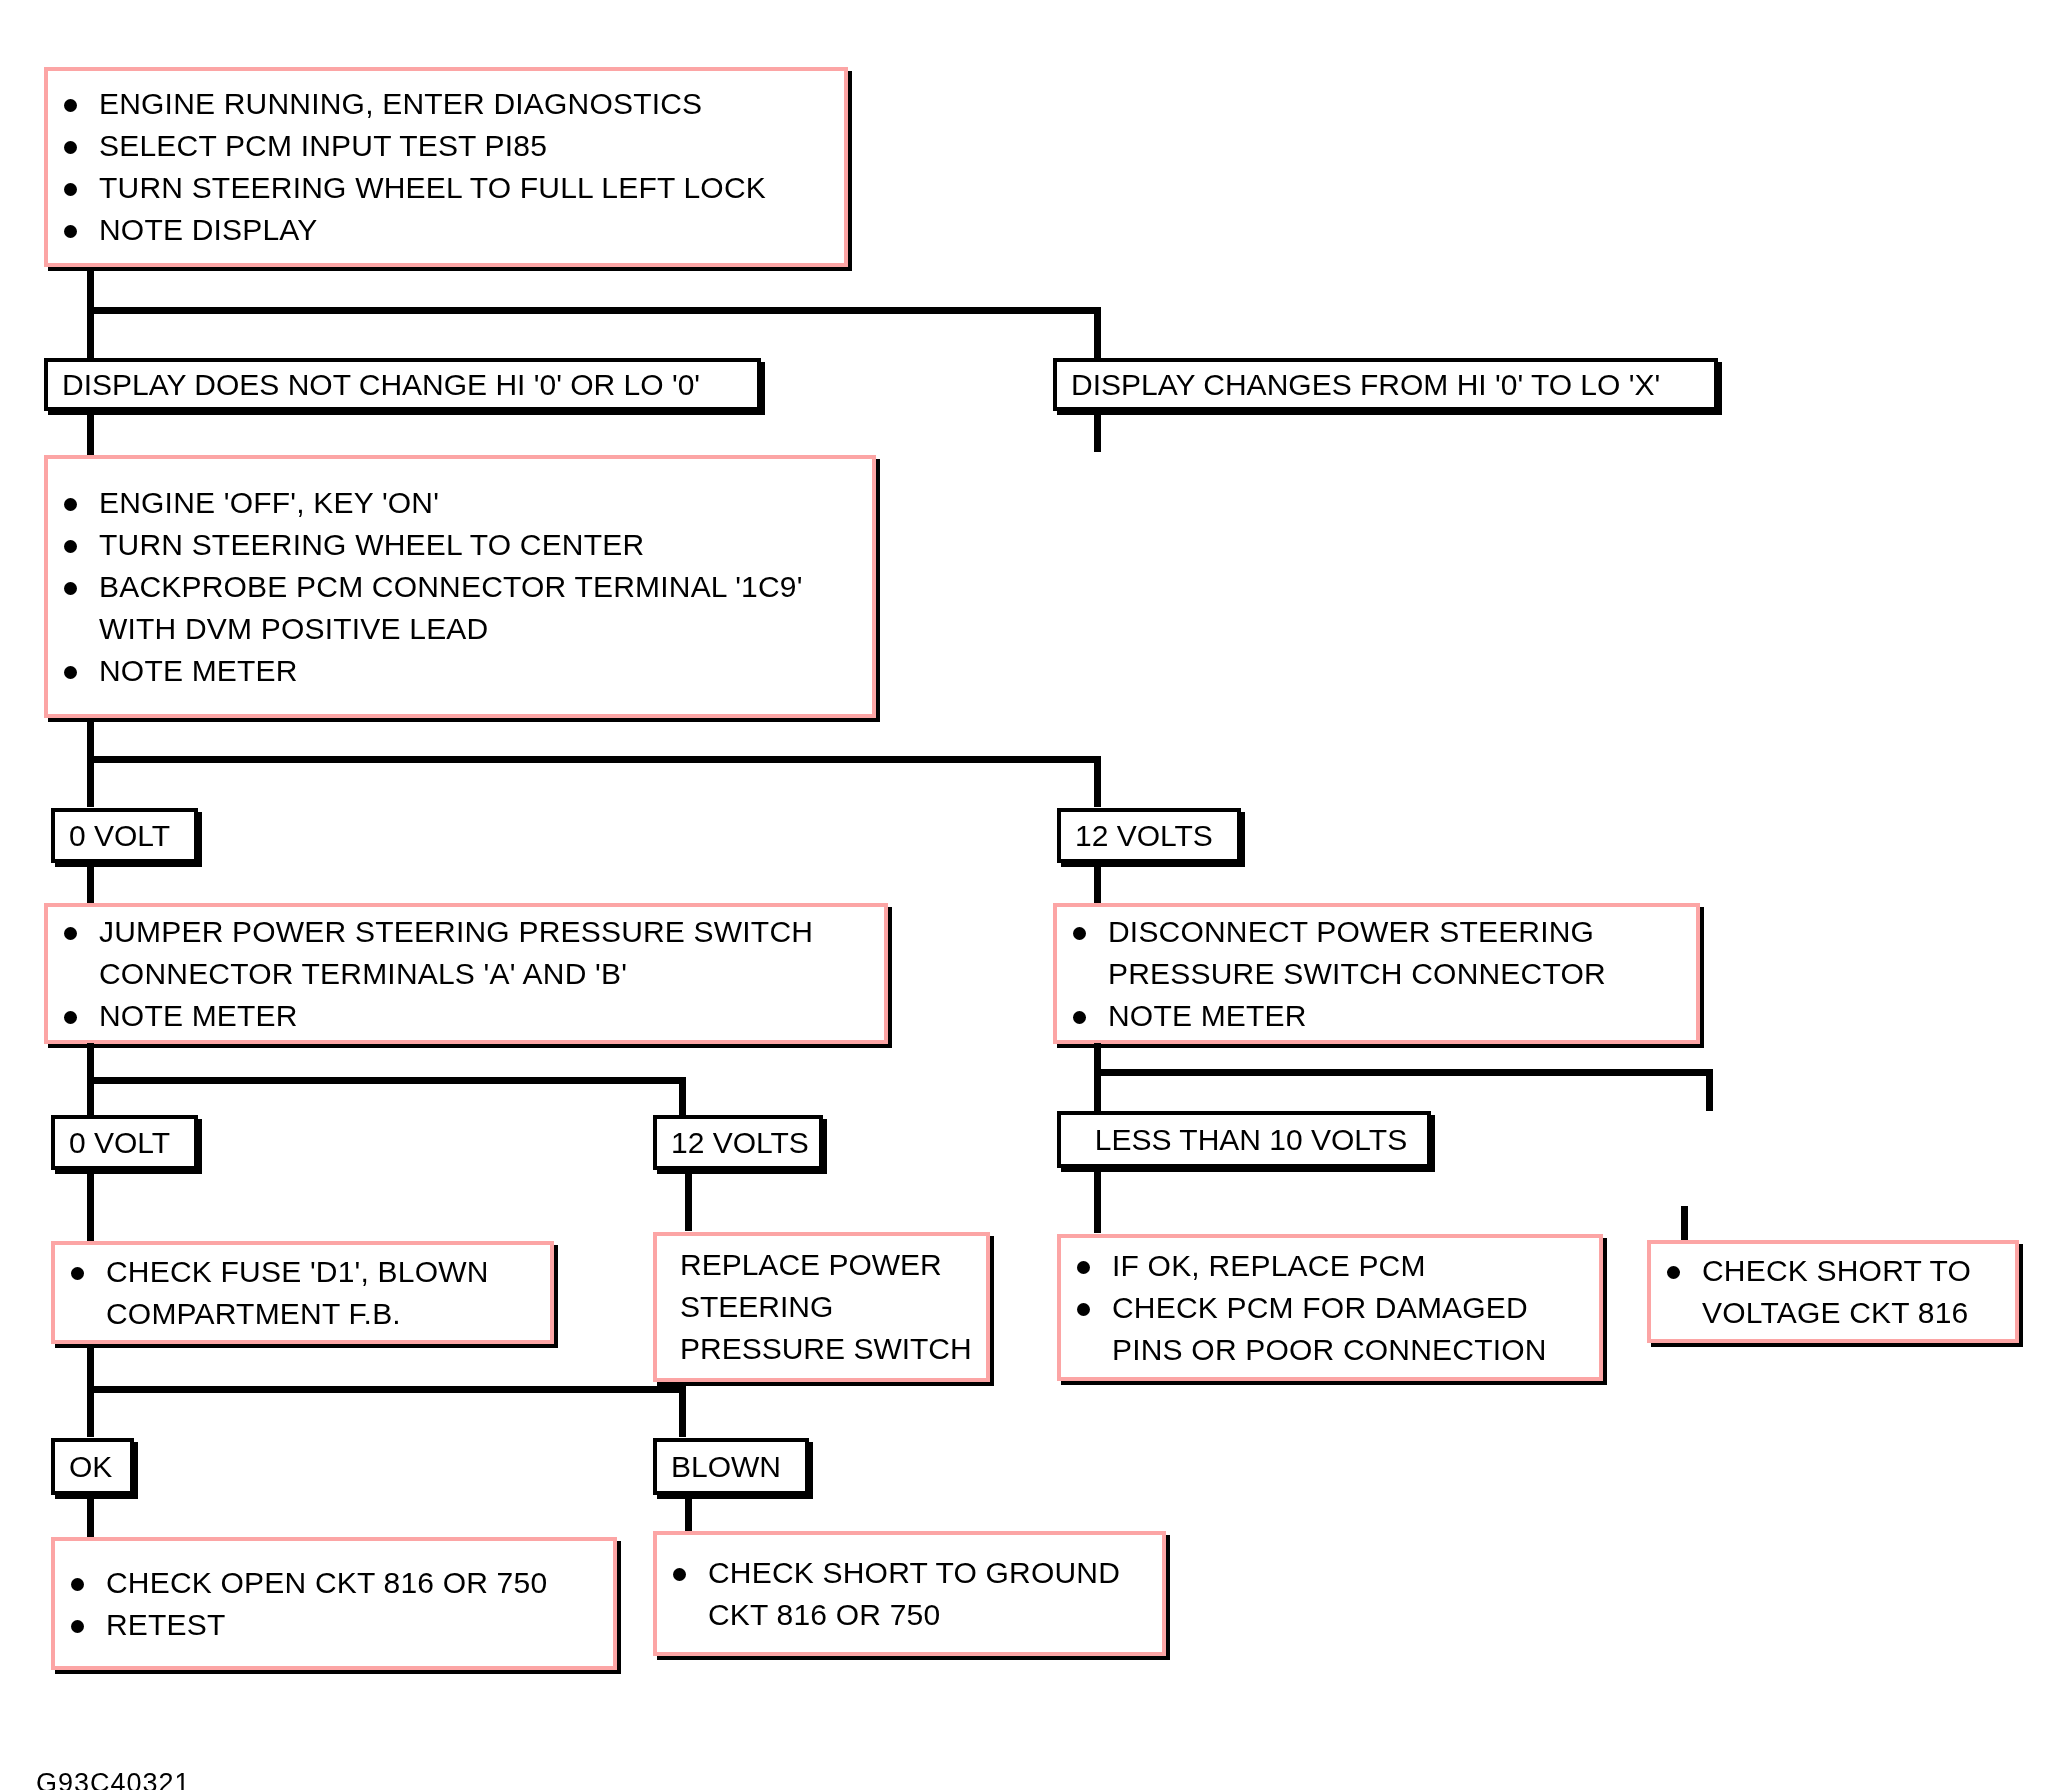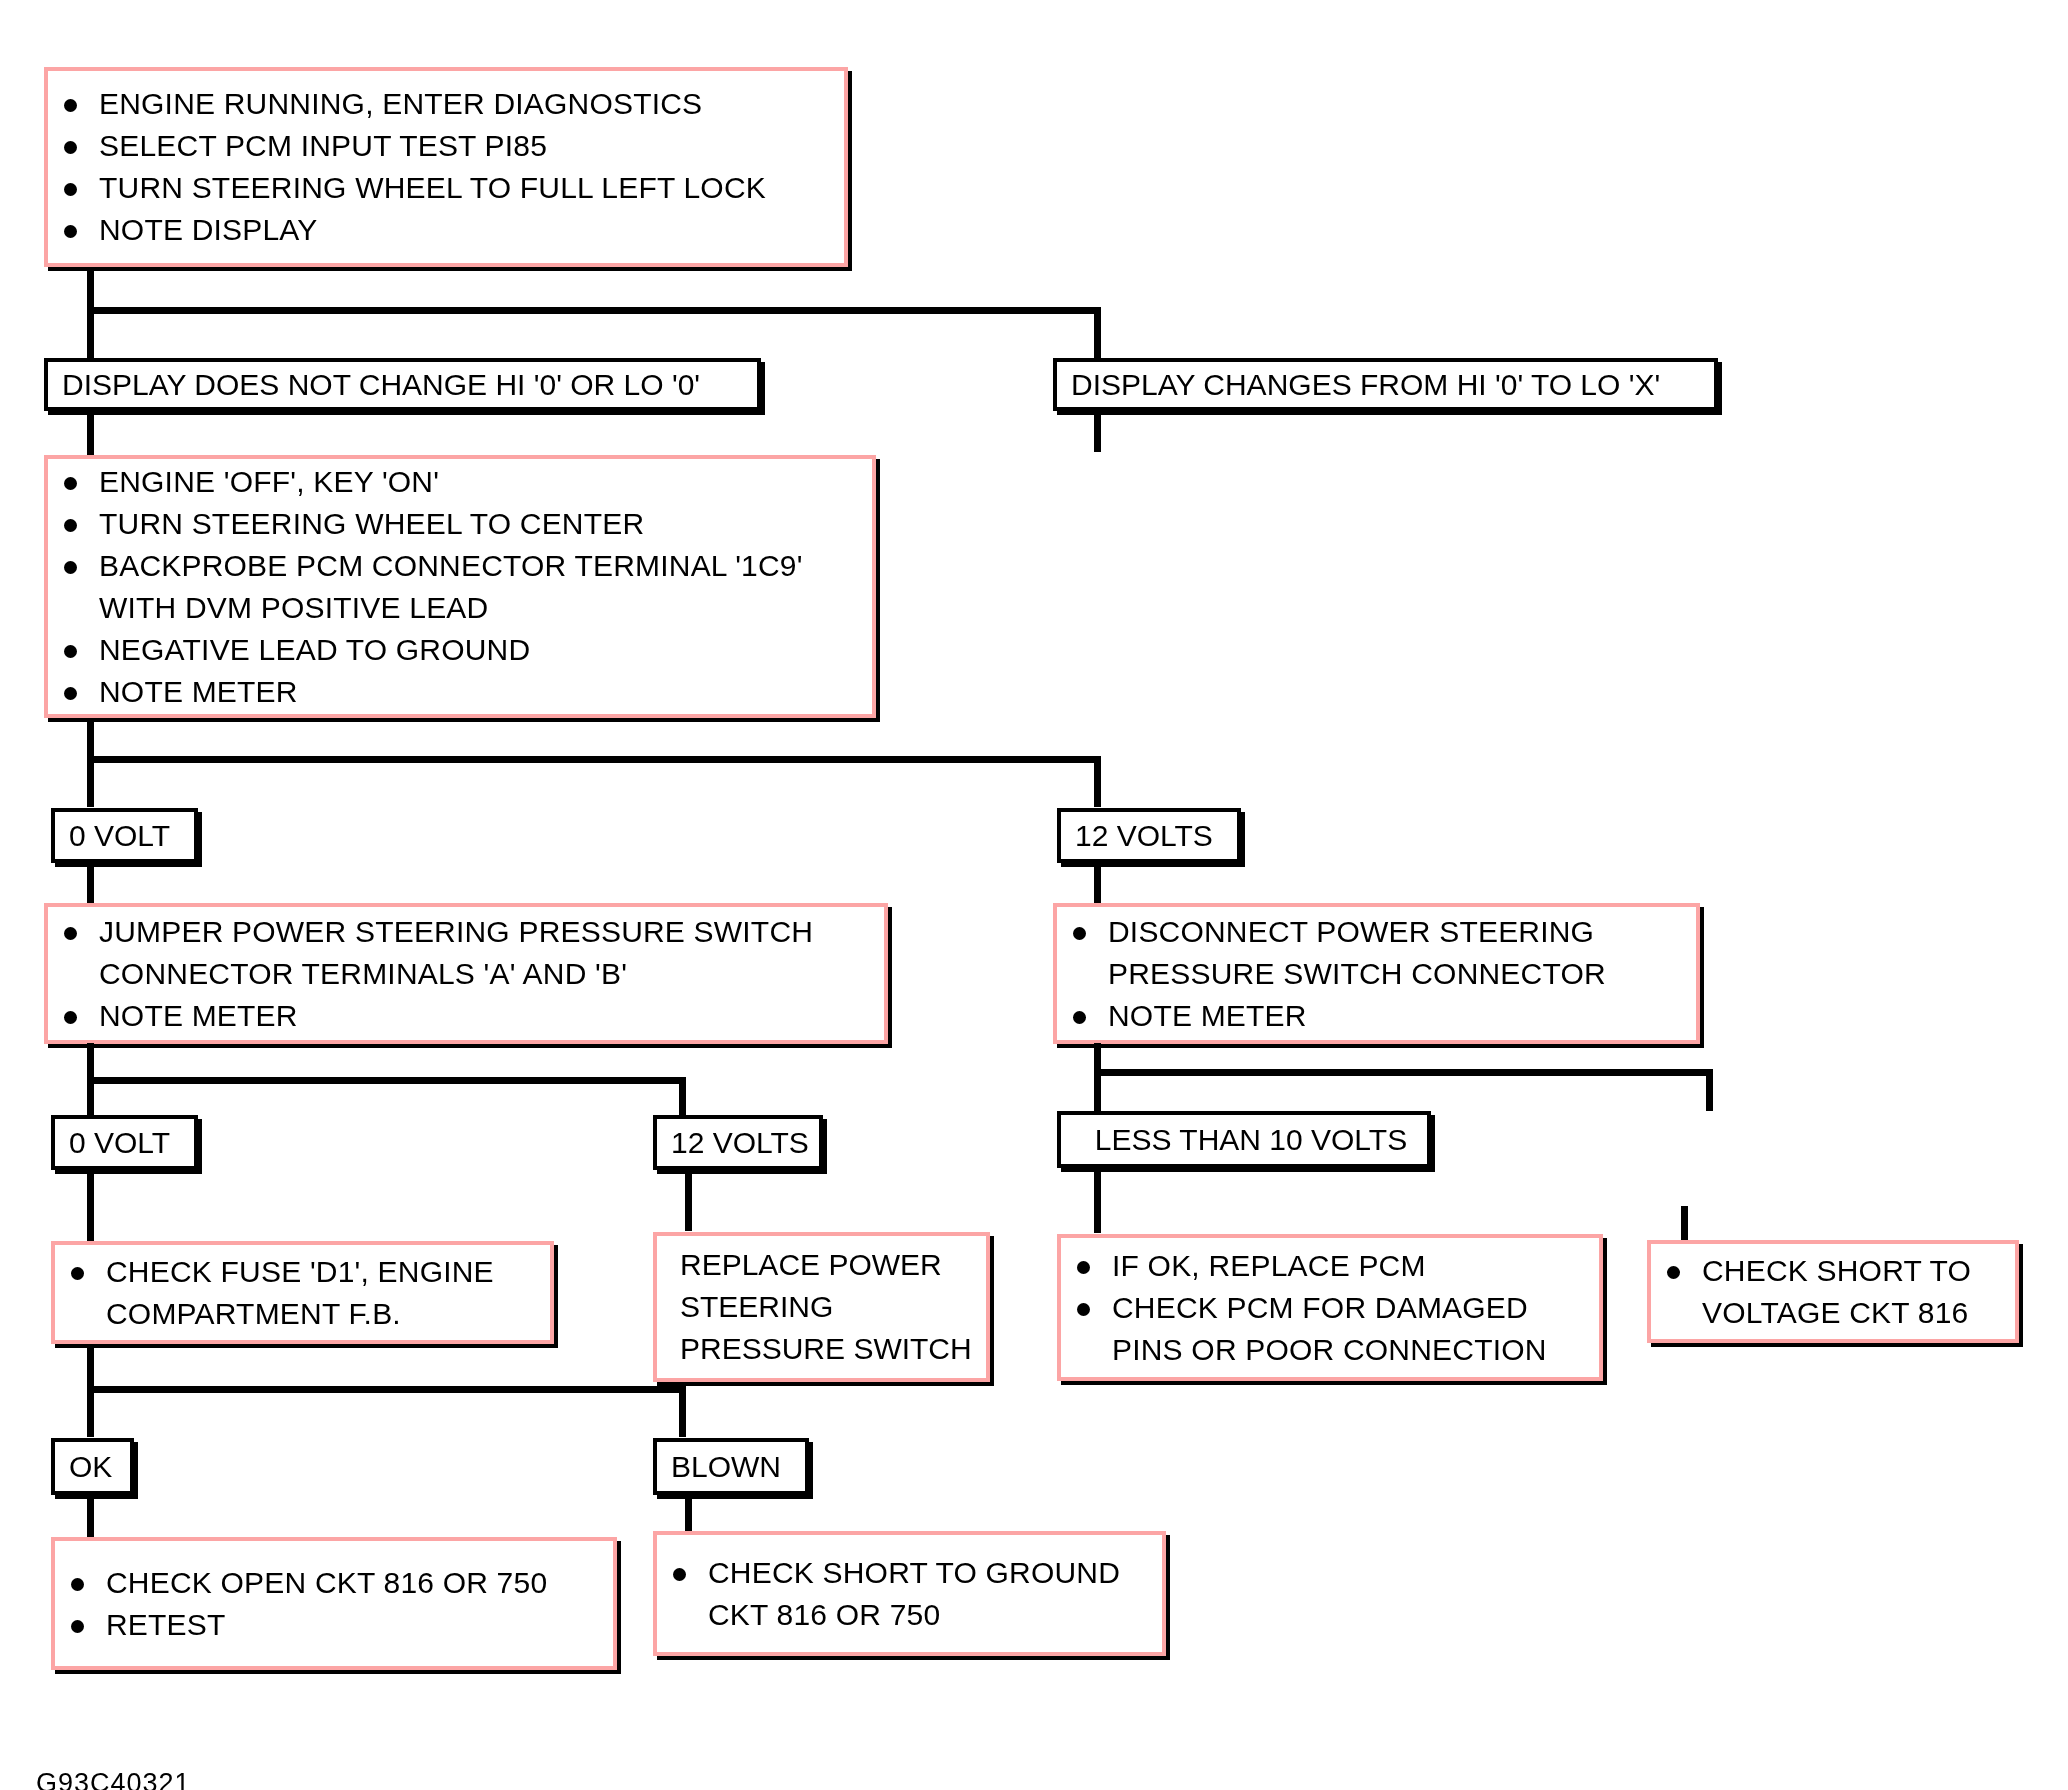--- a/index.html
+++ b/index.html
@@ -129,21 +129,20 @@
 
   <div class="vline" style="left:87px; top:412px; height:44px;"></div>
   <div class="vline" style="left:1094px; top:412px; height:40px;"></div>
 
   <div class="box" style="left:44px; top:455px; width:832px; height:263px;">
     <ul class="blist">
       <li class="bulleted">ENGINE 'OFF', KEY 'ON'</li>
       <li class="bulleted">TURN STEERING WHEEL TO CENTER</li>
       <li class="bulleted">BACKPROBE PCM CONNECTOR TERMINAL '1C9'
 WITH DVM POSITIVE LEAD</li>
-      <li class="bulleted">NEGATIVE LEAD TO GROUND</li>
       <li class="bulleted">NOTE METER</li>
     </ul>
   </div>
 
 
   <div class="vline" style="left:87px; top:719px; height:42px;"></div>
   <div class="hline" style="left:87px; top:756px; width:1014px;"></div>
   <div class="vline" style="left:87px; top:756px; height:51px;"></div>
   <div class="vline" style="left:1094px; top:756px; height:51px;"></div>
 
@@ -197,21 +196,21 @@
   </div>
 
 
   <div class="vline" style="left:87px; top:1170px; width:7px; height:71px;"></div>
   <div class="vline" style="left:685px; top:1170px; height:61px;"></div>
   <div class="vline" style="left:1094px; top:1168px; height:65px;"></div>
   <div class="vline" style="left:1681px; top:1206px; height:34px;"></div>
 
   <div class="box" style="left:51px; top:1241px; width:503px; height:103px;">
     <ul class="blist">
-      <li class="bulleted">CHECK FUSE 'D1', ENGINE
+      <li class="bulleted">CHECK FUSE 'D1', BLOWN
 COMPARTMENT F.B.</li>
     </ul>
   </div>
 
   <div class="box" style="left:653px; top:1232px; width:337px; height:150px;">
     <div class="plainlines">REPLACE POWER
 STEERING
 PRESSURE SWITCH</div>
   </div>
 

